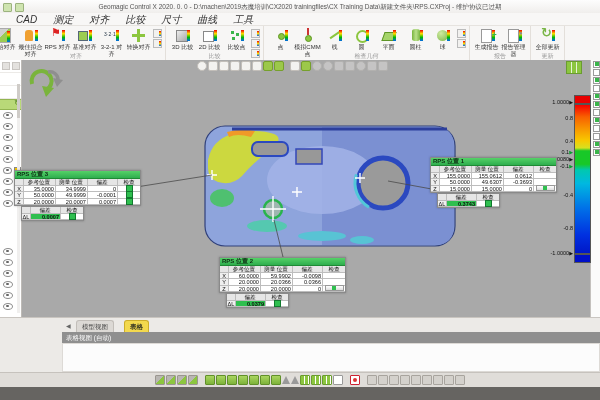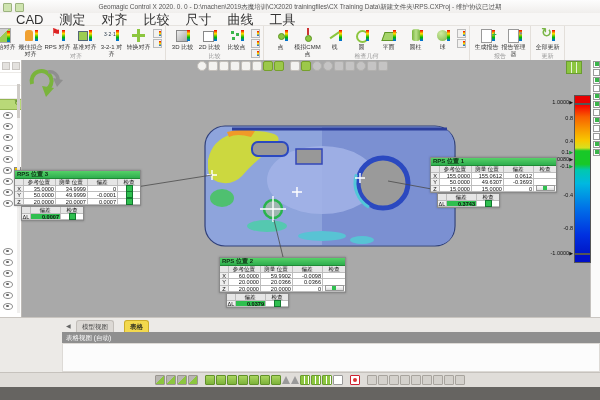--- a/index.html
+++ b/index.html
@@ -5,21 +5,21 @@
   html,body{margin:0;padding:0;background:#888;}
   .app{position:relative;width:600px;height:400px;overflow:hidden;background:#a9a9a9;
        font-family:"Liberation Sans","DejaVu Sans",sans-serif;-webkit-font-smoothing:antialiased;}
   
   .titlebar{position:absolute;left:0;top:0;width:600px;height:13px;background:linear-gradient(#fdfdfd,#f0eeec);border-bottom:1px solid #dedad6;}
   .titlebar .qat{position:absolute;left:3px;top:3px;display:flex;gap:3px;}
   .qat span{width:7px;height:7px;background:#cfe4b0;border:1px solid #9cb37e;border-radius:1px;}
   .titlebar .ttl{position:absolute;left:0;right:0;top:0;height:13px;line-height:13px;text-align:center;font-size:6.5px;color:#555;white-space:nowrap;}
   
   .menubar{position:absolute;left:0;top:13px;width:600px;height:13px;background:#f8f7f6;border-bottom:1px solid #e6e3df;display:flex;padding-left:8px;box-sizing:border-box;}
-  .menu-item{font-size:13px;line-height:13px;color:#333;padding:0 8px;cursor:default;}
+  .menu-item{font-size:10px;line-height:13px;color:#333;padding:0 8px;cursor:default;font-style:italic;}
   
   .ribbon{position:absolute;left:0;top:26px;width:600px;height:34px;background:#f7f6f5;border-bottom:1px solid #d6d2cd;display:flex;overflow:hidden;}
   .rgroup{position:relative;border-right:1px solid #e3dfda;padding:1px 3px 8px 3px;flex:none;}
   .rgroup.clip{margin-left:-13px;}
   .ritems{display:flex;align-items:flex-start;}
   .g-label{position:absolute;left:0;right:0;bottom:0;text-align:center;font-size:6px;color:#999;line-height:8px;}
   .ribbtn{display:flex;flex-direction:column;align-items:center;width:27px;padding-top:1px;}
   .ribbtn .lbl{font-size:6px;line-height:6.5px;max-height:13px;text-align:center;color:#333;overflow:hidden;}
   .ric{width:15px;height:15px;position:relative;margin:0 auto 1px;}
   .rb::after{content:"";position:absolute;right:0;top:2px;width:3px;height:11px;background:linear-gradient(#e00,#fd0,#0b0,#06e);}

